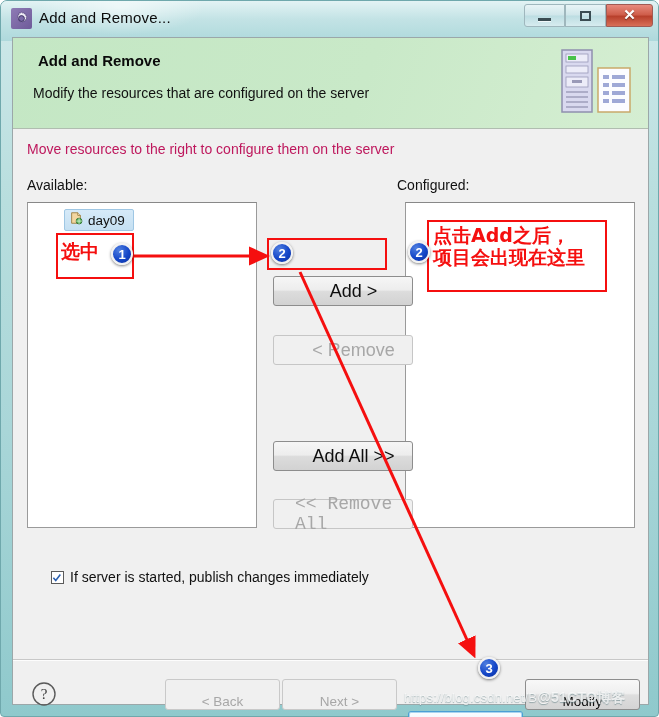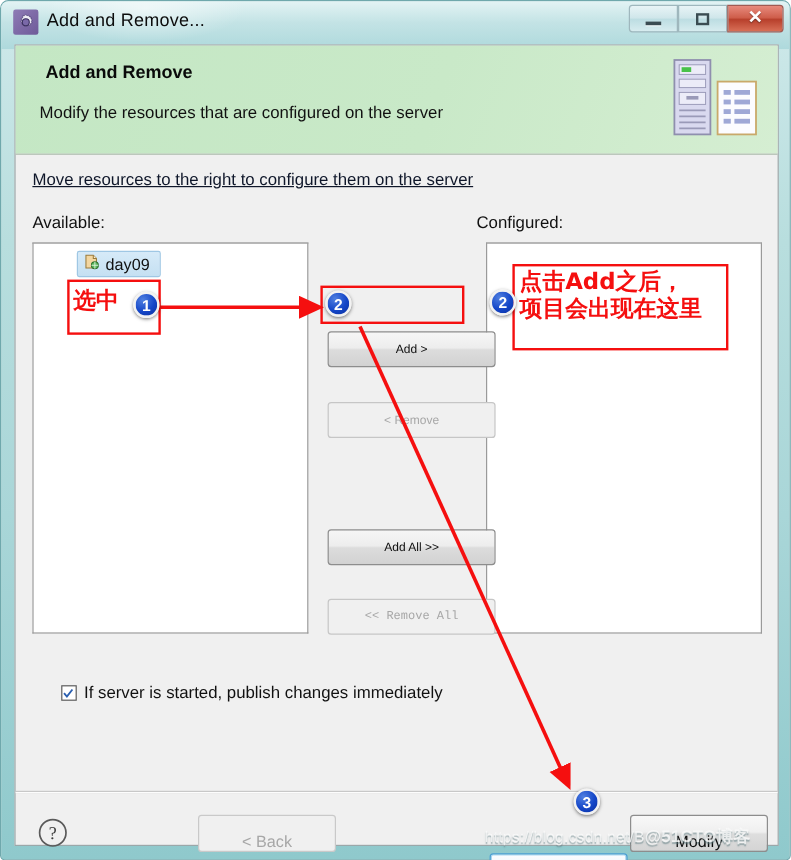--- a/index.html
+++ b/index.html
@@ -123,22 +123,21 @@
     position: absolute;
     right: 12px; top: 8px;
     width: 78px; height: 74px;
   }
 
   
   #intro {
     position: absolute;
     left: 14px; top: 103px;
     font-size: 14px;
-    color: #0f172a;
-    text-decoration: underline;
+    color: #be185d;
   }
   #label-available {
     position: absolute;
     left: 14px; top: 139px;
     font-size: 14px; color: #111;
   }
   #label-configured {
     position: absolute;
     left: 384px; top: 139px;
     font-size: 14px; color: #111;
@@ -170,22 +169,22 @@
   }
   #item-day09-label { font-size: 13.5px; color: #101010; }
 
   
   .midbtn {
     position: absolute;
     left: 260px;
     width: 140px; height: 30px;
     box-sizing: border-box;
     border-radius: 3px;
-    font-size: 10px;
-    display: flex; align-items: center; justify-content: center;
+    font-size: 18px;
+    display: flex; align-items: center; justify-content: center; padding-left: 21px;
   }
   .midbtn.enabled {
     background: linear-gradient(180deg,#f6f6f6 0%, #ededed 46%, #dcdcdc 52%, #d2d2d2 100%);
     border: 1px solid #8d8d8d;
     color: #0d0d0d;
   }
   .midbtn.disabled {
     background: #f0f0f0;
     border: 1px solid #c6c6c6;
     color: #a7a7a7;
@@ -420,20 +419,23 @@
     <div id="help-icon">
       <svg width="26" height="26" viewBox="0 0 26 26">
         <circle cx="13" cy="13" r="11" fill="none" stroke="#5a5a5a" stroke-width="1.4"></circle>
         <text x="13" y="18.4" text-anchor="middle" font-family="Liberation Serif, serif" font-size="15" fill="#3a3a3a">?</text>
       </svg>
     </div>
 
     <div class="botbtn disabled" id="btn-back">
       <span>&lt; Back</span>
     </div>
+    <div class="botbtn disabled" id="btn-next">
+      <span>Next &gt;</span>
+    </div>
     <div class="botbtn default" id="btn-finish">
       <span>Finish</span>
     </div>
     <div class="botbtn enabled" id="btn-cancel">
       <span>Modify</span>
     </div>
   </div>
 </div>
 
 <div id="overlay">

